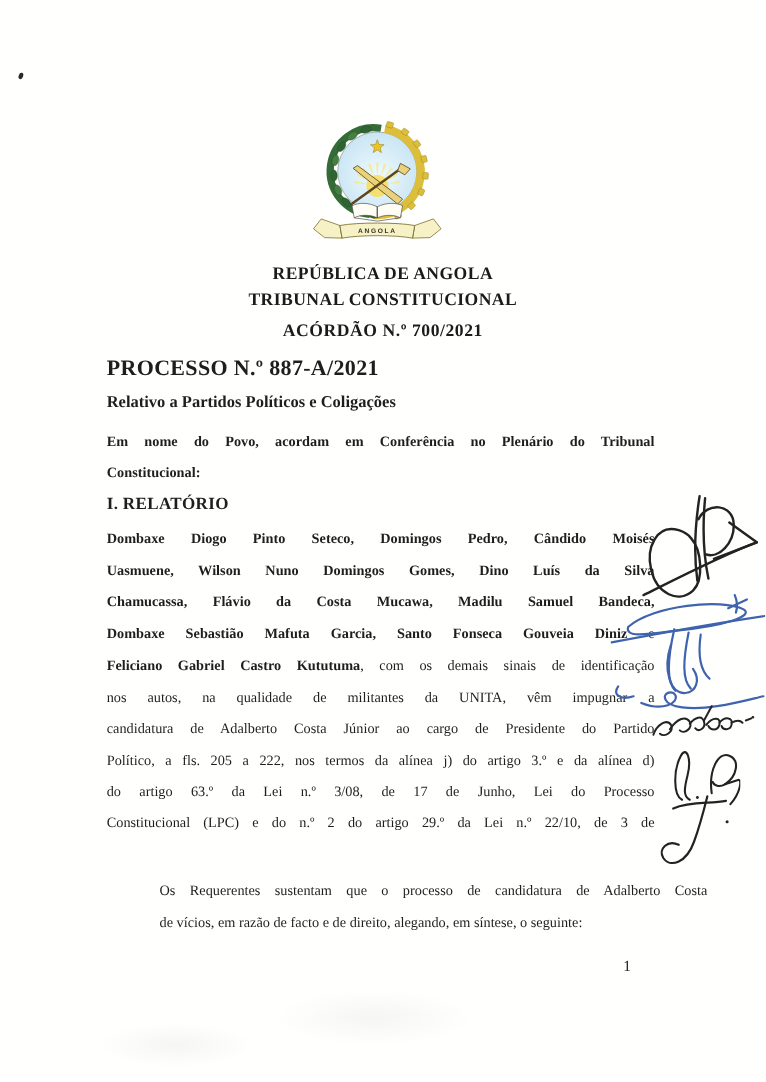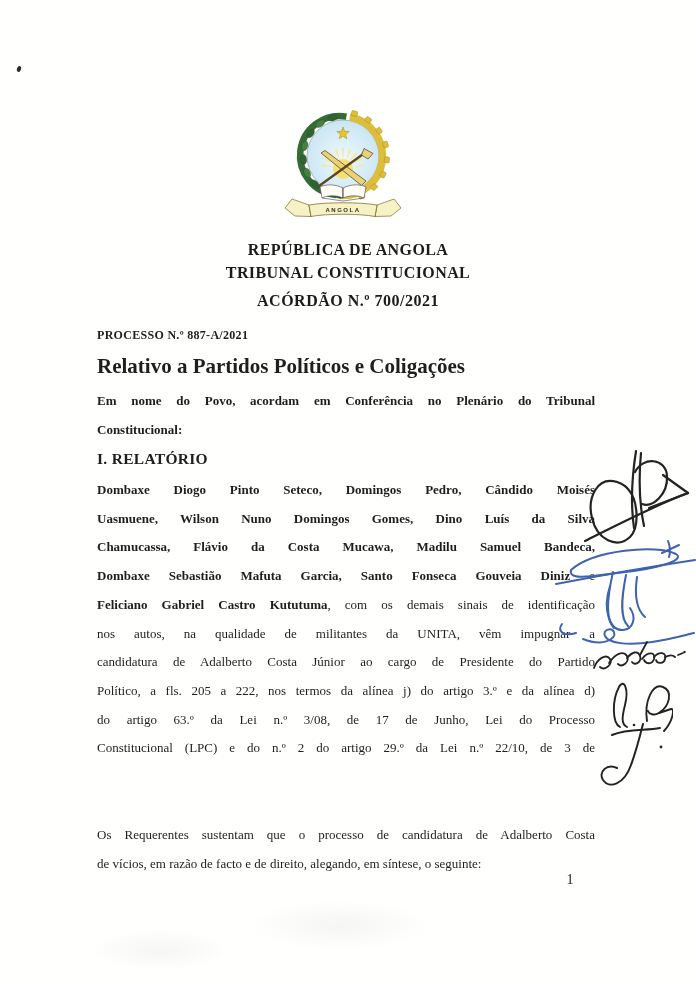--- a/index.html
+++ b/index.html
@@ -10,26 +10,26 @@
   .ink-dot{position:absolute;left:17px;top:66px;width:4px;height:6px;border-radius:50%;
     background:#2a2a2a;transform:rotate(20deg);}
   .emblem{position:absolute;left:280px;top:110px;width:126px;height:113px;}
   .emblem svg{width:100%;height:100%;display:block;}
   .h{position:absolute;left:0;width:696px;text-align:center;font-weight:bold;
     font-size:16px;line-height:22px;letter-spacing:.4px;color:#1b1b19;}
   .republic{top:239px;}
   .tribunal{top:262px;}
   .ruling{top:290px;letter-spacing:.5px;}
   .block{position:absolute;left:97px;width:498px;font-size:13px;line-height:28.7px;}
-  .process{top:324px;font-weight:bold;font-size:12px;line-height:22px;letter-spacing:.3px;}
-  .subject{top:355px;font-weight:bold;font-size:21px;line-height:22px;}
+  .process{top:324px;font-weight:bold;font-size:20px;line-height:22px;letter-spacing:.3px;}
+  .subject{top:355px;font-weight:bold;font-size:15px;line-height:22px;}
   .preamble{top:387px;font-weight:bold;}
   .section-title{top:448px;font-weight:bold;font-size:15.5px;line-height:22px;letter-spacing:.3px;}
   .para1{top:476px;}
-  .para2{top:821px;}
+  .para2{top:796px;margin-left:48px;}
   .tline{text-align:justify;text-align-last:justify;}
   .tline.tline-last{text-align-last:left;}
   .tline .b{font-weight:bold;}
   .page-number{position:absolute;left:560px;top:872px;width:20px;text-align:center;
     font-size:14px;color:#222;}
   .signature{position:absolute;pointer-events:none;}
   .signature svg{width:100%;height:100%;display:block;}
   .sig1{left:583px;top:448px;width:108px;height:106px;}
   .sig2{left:555px;top:538px;width:141px;height:115px;}
   .sig3{left:590px;top:638px;width:96px;height:40px;}

